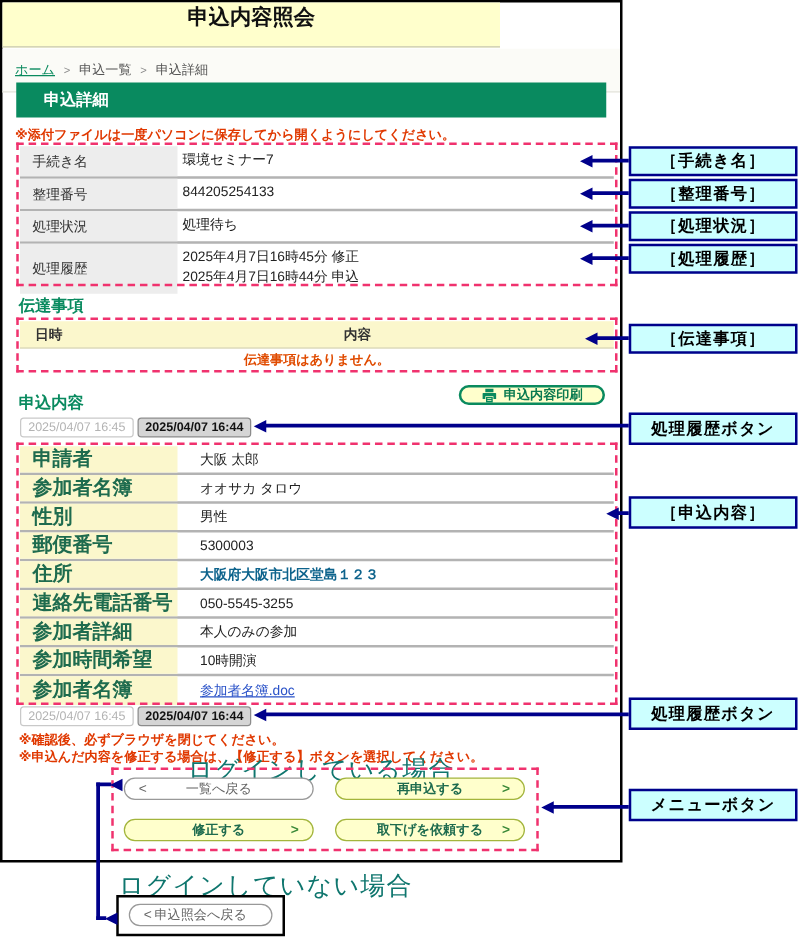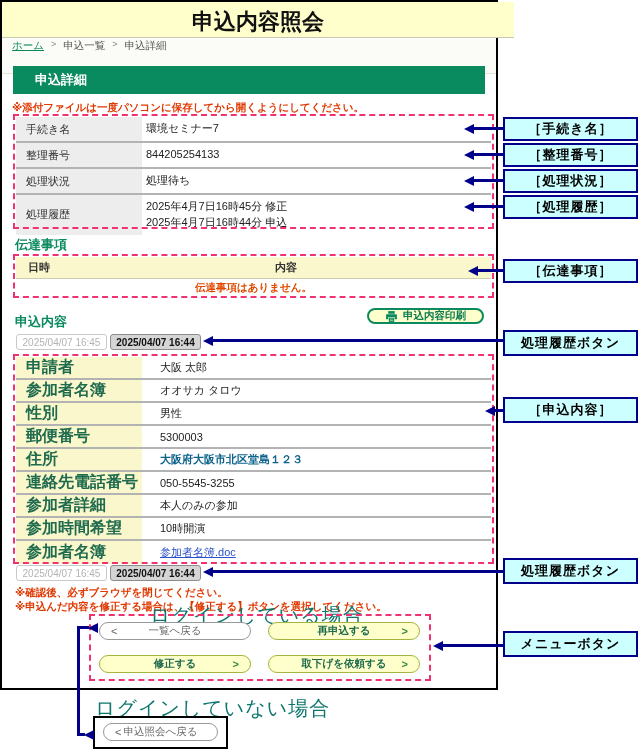--- a/index.html
+++ b/index.html
@@ -1,25 +1,25 @@
 <!DOCTYPE html>
 <html><head>
 <meta charset="utf-8">
 <style>
   * { margin:0; padding:0; box-sizing:border-box; }
   body { font-family:"Liberation Sans","DejaVu Sans",sans-serif; background:#fff; }
   #stage { position:relative; width:640px; height:755px; background:#fff; overflow:hidden; }
 
   
   .frame { position:absolute; left:0; top:0; width:498px; height:690px; border:2px solid #000; background:#fff; }
-  .titlebar { position:absolute; left:0; top:0; width:512px; height:36px; background:#ffffcc;
-              display:flex; align-items:flex-end; justify-content:center;
-              font-size:22px; font-weight:bold; color:#111; border-bottom:1px solid #c8c8b0; }
+  .titlebar { position:absolute; left:0; top:0; width:398px; height:36px; background:#ffffcc;
+              display:flex; align-items:flex-start; justify-content:center;
+              font-size:17px; font-weight:bold; color:#111; border-bottom:1px solid #c8c8b0; }
   .breadcrumb { position:absolute; left:0; top:37px; width:494px; height:35px; background:#fbfbf7;
-                border-bottom:1px solid #e3e3dc; display:flex; gap:7px;
+                border-bottom:1px solid #e3e3dc; display:flex; align-items:center; gap:7px;
                 padding-left:10px; font-size:10.5px; color:#555; }
   .breadcrumb a { color:#0a8a5e; text-decoration:underline; cursor:pointer; }
   .bc-sep { color:#888; font-size:9px; }
 
   .greenbar { position:absolute; left:11px; top:64px; width:472px; height:28px; background:#098a5f;
               color:#fff; font-weight:bold; font-size:13px; display:flex; align-items:center; padding-left:22px; }
   .warn-top { position:absolute; left:10px; top:99px; font-size:10.5px; font-weight:bold; color:#e03800; }
 
   .dashedbox { position:absolute; border:2px dashed #f0326e; background:transparent; }
   #dash-summary { left:11px; top:112px; width:481px; height:115px; }

